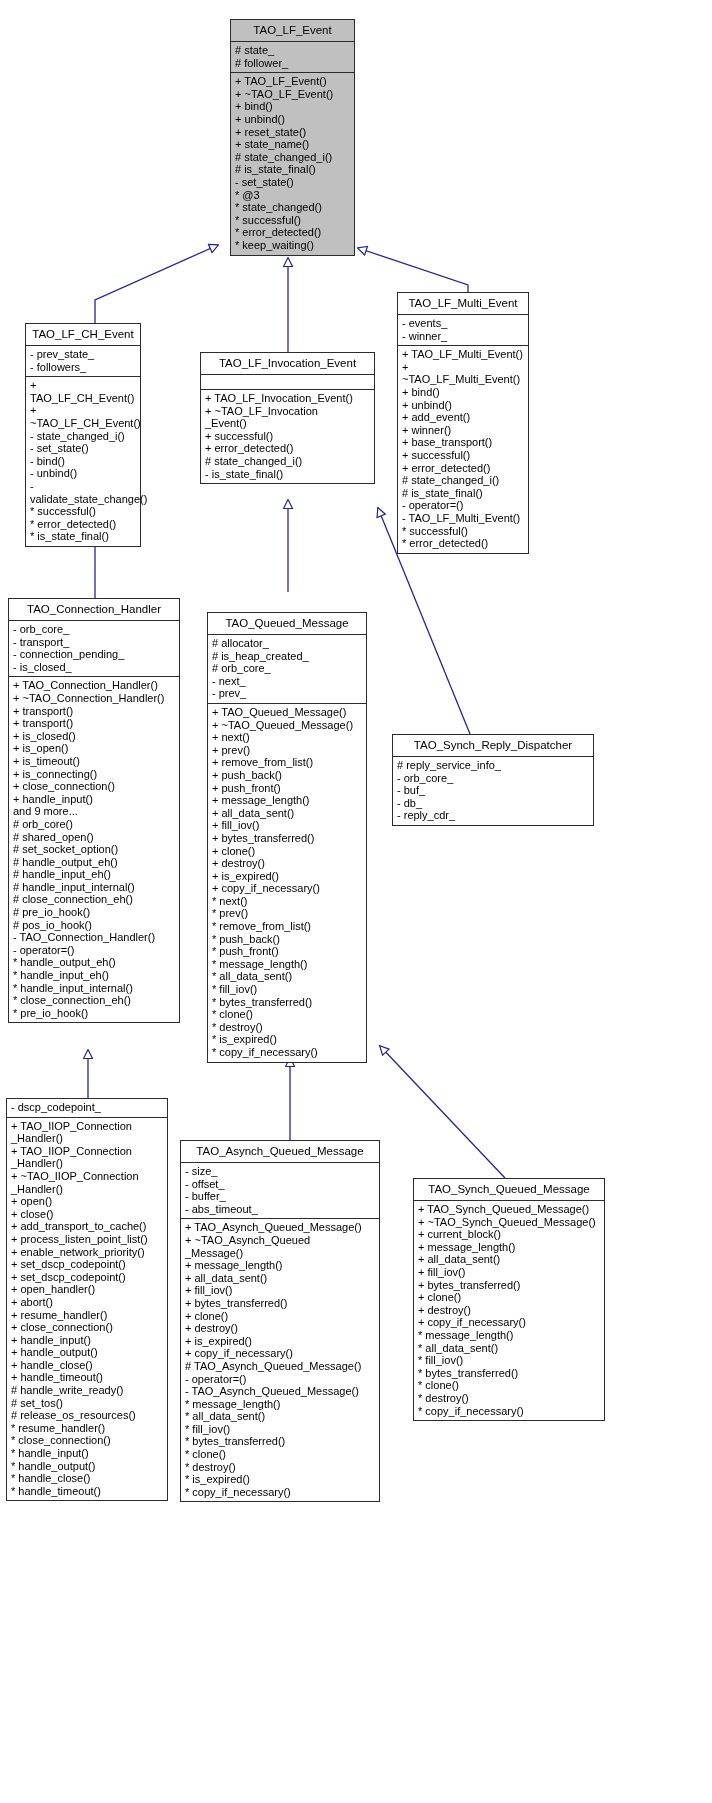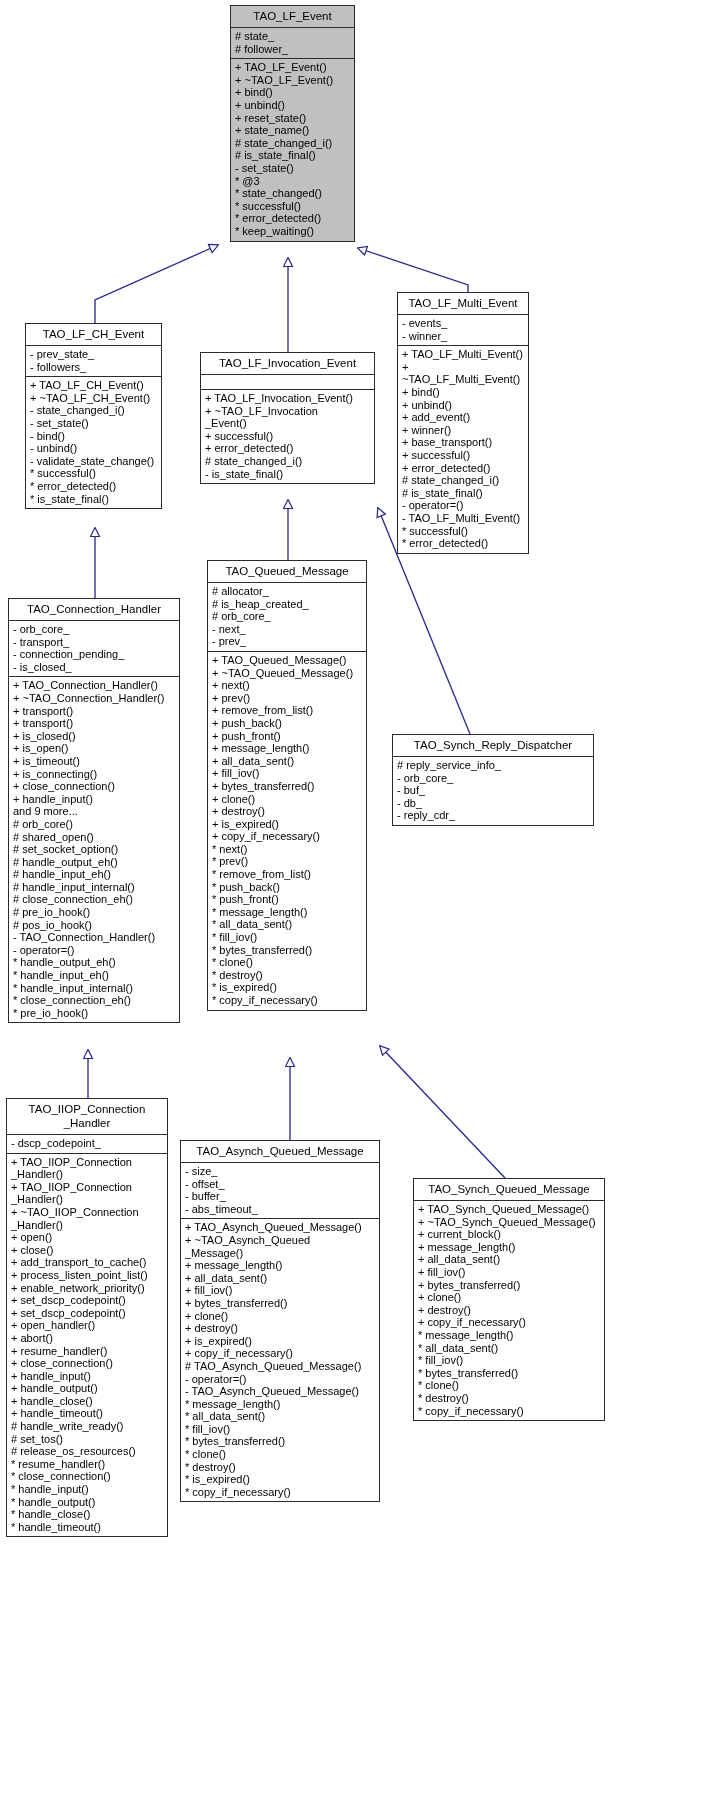--- a/index.html
+++ b/index.html
@@ -1,20 +1,20 @@
 <!DOCTYPE html>
 <html><head>
 <meta charset="utf-8">
 <style>
   html,body{margin:0;padding:0;background:#ffffff;}
   body{font-family:"Liberation Sans","DejaVu Sans",sans-serif;}
   #canvas{position:relative;width:712px;height:1803px;overflow:hidden;background:#fff;}
   svg.edges{position:absolute;left:0;top:0;width:712px;height:1803px;pointer-events:none;}
   .node{position:absolute;box-sizing:border-box;border:1px solid #2b2b2b;background:#ffffff;}
-  .node.filled{background:#c0c0c0;}
+  .node.filled{background:#c0c0c0;margin-top:14px;}
   .node .title{
     text-align:center;font-size:11.5px;line-height:14px;padding:3px 4px 4px 4px;
     border-bottom:1px solid #2b2b2b;color:#000;white-space:pre-line;
   }
   .node .sec{
     padding:2px 4px 3px 4px;font-size:11px;line-height:12.6px;color:#000;
     border-bottom:1px solid #2b2b2b;
   }
   .node .sec:last-child{border-bottom:none;}
   .node .sec.empty{min-height:9px;}
@@ -70,21 +70,21 @@
       <div># is_state_final()</div>
       <div>- set_state()</div>
       <div>* @3</div>
       <div>* state_changed()</div>
       <div>* successful()</div>
       <div>* error_detected()</div>
       <div>* keep_waiting()</div>
     </div>
   </div>
 
-  <div class="node" style="left:25px;top:323px;width:137px;">
+  <div class="node" style="left:25px;top:323px;width:116px;">
     <div class="title">TAO_LF_CH_Event</div>
     <div class="sec">
       <div>- prev_state_</div>
       <div>- followers_</div>
     </div>
     <div class="sec">
       <div>+ TAO_LF_CH_Event()</div>
       <div>+ ~TAO_LF_CH_Event()</div>
       <div>- state_changed_i()</div>
       <div>- set_state()</div>
@@ -168,21 +168,21 @@
       <div>- TAO_Connection_Handler()</div>
       <div>- operator=()</div>
       <div>* handle_output_eh()</div>
       <div>* handle_input_eh()</div>
       <div>* handle_input_internal()</div>
       <div>* close_connection_eh()</div>
       <div>* pre_io_hook()</div>
     </div>
   </div>
 
-  <div class="node" style="left:207px;top:560px;width:160px;">
+  <div class="node" style="left:207px;top:612px;width:160px;">
     <div class="title">TAO_Queued_Message</div>
     <div class="sec">
       <div># allocator_</div>
       <div># is_heap_created_</div>
       <div># orb_core_</div>
       <div>- next_</div>
       <div>- prev_</div>
     </div>
     <div class="sec">
       <div>+ TAO_Queued_Message()</div>
@@ -221,22 +221,20 @@
     <div class="sec">
       <div># reply_service_info_</div>
       <div>- orb_core_</div>
       <div>- buf_</div>
       <div>- db_</div>
       <div>- reply_cdr_</div>
     </div>
   </div>
 
   <div class="node" style="left:6px;top:1098px;width:162px;">
-    <div class="title">TAO_IIOP_Connection
-_Handler</div>
     <div class="sec">
       <div>- dscp_codepoint_</div>
     </div>
     <div class="sec">
       <div>+ TAO_IIOP_Connection
 _Handler()</div>
       <div>+ TAO_IIOP_Connection
 _Handler()</div>
       <div>+ ~TAO_IIOP_Connection
 _Handler()</div>

